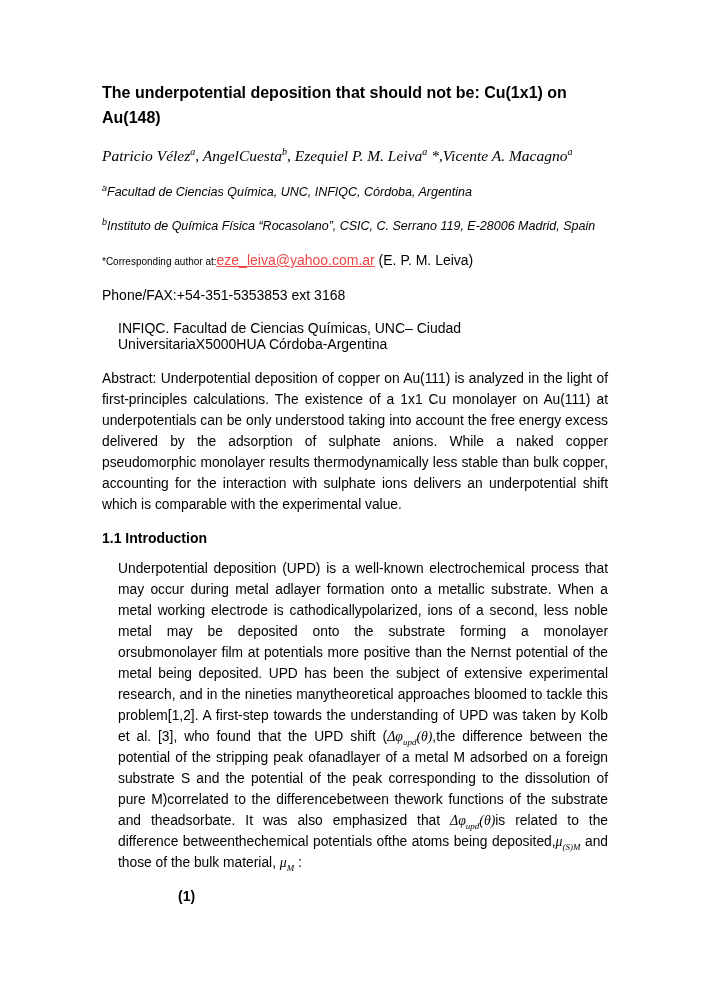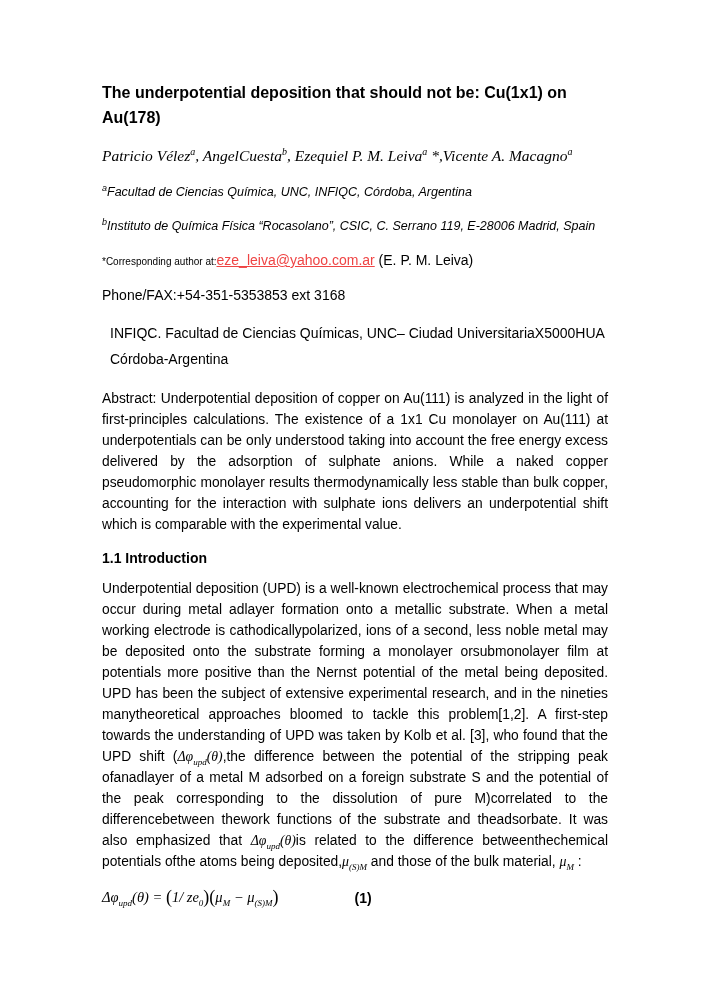--- a/index.html
+++ b/index.html
@@ -29,30 +29,30 @@
   .affil {
     font-style: italic;
     font-size: 12.5px;
     margin: 20px 0 0 0;
   }
   .affil sup { font-size: 9px; line-height: 0; }
   .corresponding { font-size: 14px; margin: 19px 0 0 0; }
   .corresponding .prefix { font-size: 10px; }
   .email { color: #ef4444; text-decoration: underline; font-size: 14px; }
   .phone { font-size: 14px; margin: 19px 0 0 0; }
-  .address { font-size: 14px; line-height: 26px; margin: 17px 0 0 8px; }
+  .address { font-size: 14px; line-height: 16px; margin: 17px 0 0 16px; }
   .body-text {
     font-size: 13.8px;
     line-height: 21px;
     text-align: justify;
     margin: 16px 0 0 0;
   }
   .keywords { font-style: italic; font-size: 13.8px; margin: 13px 0 0 0; }
   .section-heading { font-size: 14px; font-weight: 700; margin: 15px 0 0 0; }
-  .intro { margin-top: 12px; }
+  .intro { margin-top: 12px; margin-left: 16px; }
   .math {
     font-family: "Liberation Serif", serif;
     font-style: italic;
     white-space: nowrap;
   }
   .math sub { font-size: 9px; line-height: 0; }
   .equation-row {
     margin-top: 15px;
     display: flex;
     align-items: center;
@@ -61,21 +61,21 @@
   .eq-math { font-family: "Liberation Serif", serif; font-style: italic; }
   .eq-math sub { font-size: 9px; line-height: 0; }
   .eq-math .paren { font-size: 18px; font-style: normal; vertical-align: -1px; }
   .eq-number { font-weight: 700; font-size: 14px; margin-left: 76px; font-family: "Liberation Sans", sans-serif; }
 </style>
 </head>
 <body>
 
 <div class="page">
 
-  <h1 class="title">The underpotential deposition that should not be: Cu(1x1) on Au(178)</h1>
+  <h1 class="title">The underpotential deposition that should not be: Cu(1x1) on Au(148)</h1>
 
   <p class="authors"><span><span>Patricio Vélez</span><sup>a</sup><span>, </span></span><span><span>AngelCuesta</span><sup>b</sup><span>, </span></span><span><span>Ezequiel P. M. Leiva</span><sup>a</sup><span> *,</span></span><span><span>Vicente A. Macagno</span><sup>a</sup></span></p>
 
   <p class="affil"><sup>a</sup><span>Facultad de Ciencias Química, UNC, INFIQC, Córdoba, Argentina</span></p>
 
   <p class="affil"><sup>b</sup><span>Instituto de Química Física “Rocasolano”, CSIC, C. Serrano 119, E-28006 Madrid, Spain</span></p>
 
   <p class="corresponding"><span class="prefix">*Corresponding author at:</span><a href="#" class="email">eze_leiva@yahoo.com.ar</a><span> (E. P. M. Leiva)</span></p>
 
   <p class="phone">Phone/FAX:+54-351-5353853 ext 3168</p>
@@ -83,17 +83,16 @@
   <p class="address">INFIQC. Facultad de Ciencias Químicas, UNC– Ciudad UniversitariaX5000HUA Córdoba-Argentina</p>
 
   <p class="body-text">Abstract: Underpotential deposition of copper on Au(111) is analyzed in the light of first-principles calculations. The existence of a 1x1 Cu monolayer on Au(111) at underpotentials can be only understood taking into account the free energy excess delivered by the adsorption of sulphate anions. While a naked copper pseudomorphic monolayer results thermodynamically less stable than bulk copper, accounting for the interaction with sulphate ions delivers an underpotential shift which is comparable with the experimental value.</p>
 
 
   <h2 class="section-heading">1.1 Introduction</h2>
 
   <p class="body-text intro"><span>Underpotential deposition (UPD) is a well-known electrochemical process that may occur during metal adlayer formation onto a metallic substrate. When a metal working electrode is cathodicallypolarized, ions of a second, less noble metal may be deposited onto the substrate forming a monolayer orsubmonolayer film at potentials more positive than the Nernst potential of the metal being deposited. UPD has been the subject of extensive experimental research, and in the nineties manytheoretical approaches bloomed to tackle this problem[1,2]. A first-step towards the understanding of UPD was taken by Kolb et al. [3], who found that the UPD shift (</span><span class="math"><span>Δφ</span><sub>upd</sub><span>(θ)</span></span><span>,the difference between the potential of the stripping peak ofanadlayer of a metal M adsorbed on a foreign substrate S and the potential of the peak corresponding to the dissolution of pure M)correlated to the differencebetween thework functions of the substrate and theadsorbate. It was also emphasized that </span><span class="math"><span>Δφ</span><sub>upd</sub><span>(θ)</span></span><span>is related to the difference betweenthechemical potentials ofthe atoms being deposited,</span><span class="math"><span>μ</span><sub>(S)M</sub></span><span> and those of the bulk material, </span><span class="math"><span>μ</span><sub>M</sub></span><span> :</span></p>
 
   <div class="equation-row">
-    <span class="eq-math"><span>Δφ</span><sub>upd</sub><span>(θ)</span><span> = </span><span class="paren">(</span><span>1/ ze</span><sub>0</sub><span class="paren">)</span><span class="paren">(</span><span>μ</span><sub>M</sub><span> − </span><span>μ</span><sub>(S)M</sub><span class="paren">)</span></span>
     <span class="eq-number">(1)</span>
   </div>
 
 </div>
 
 </body></html>

